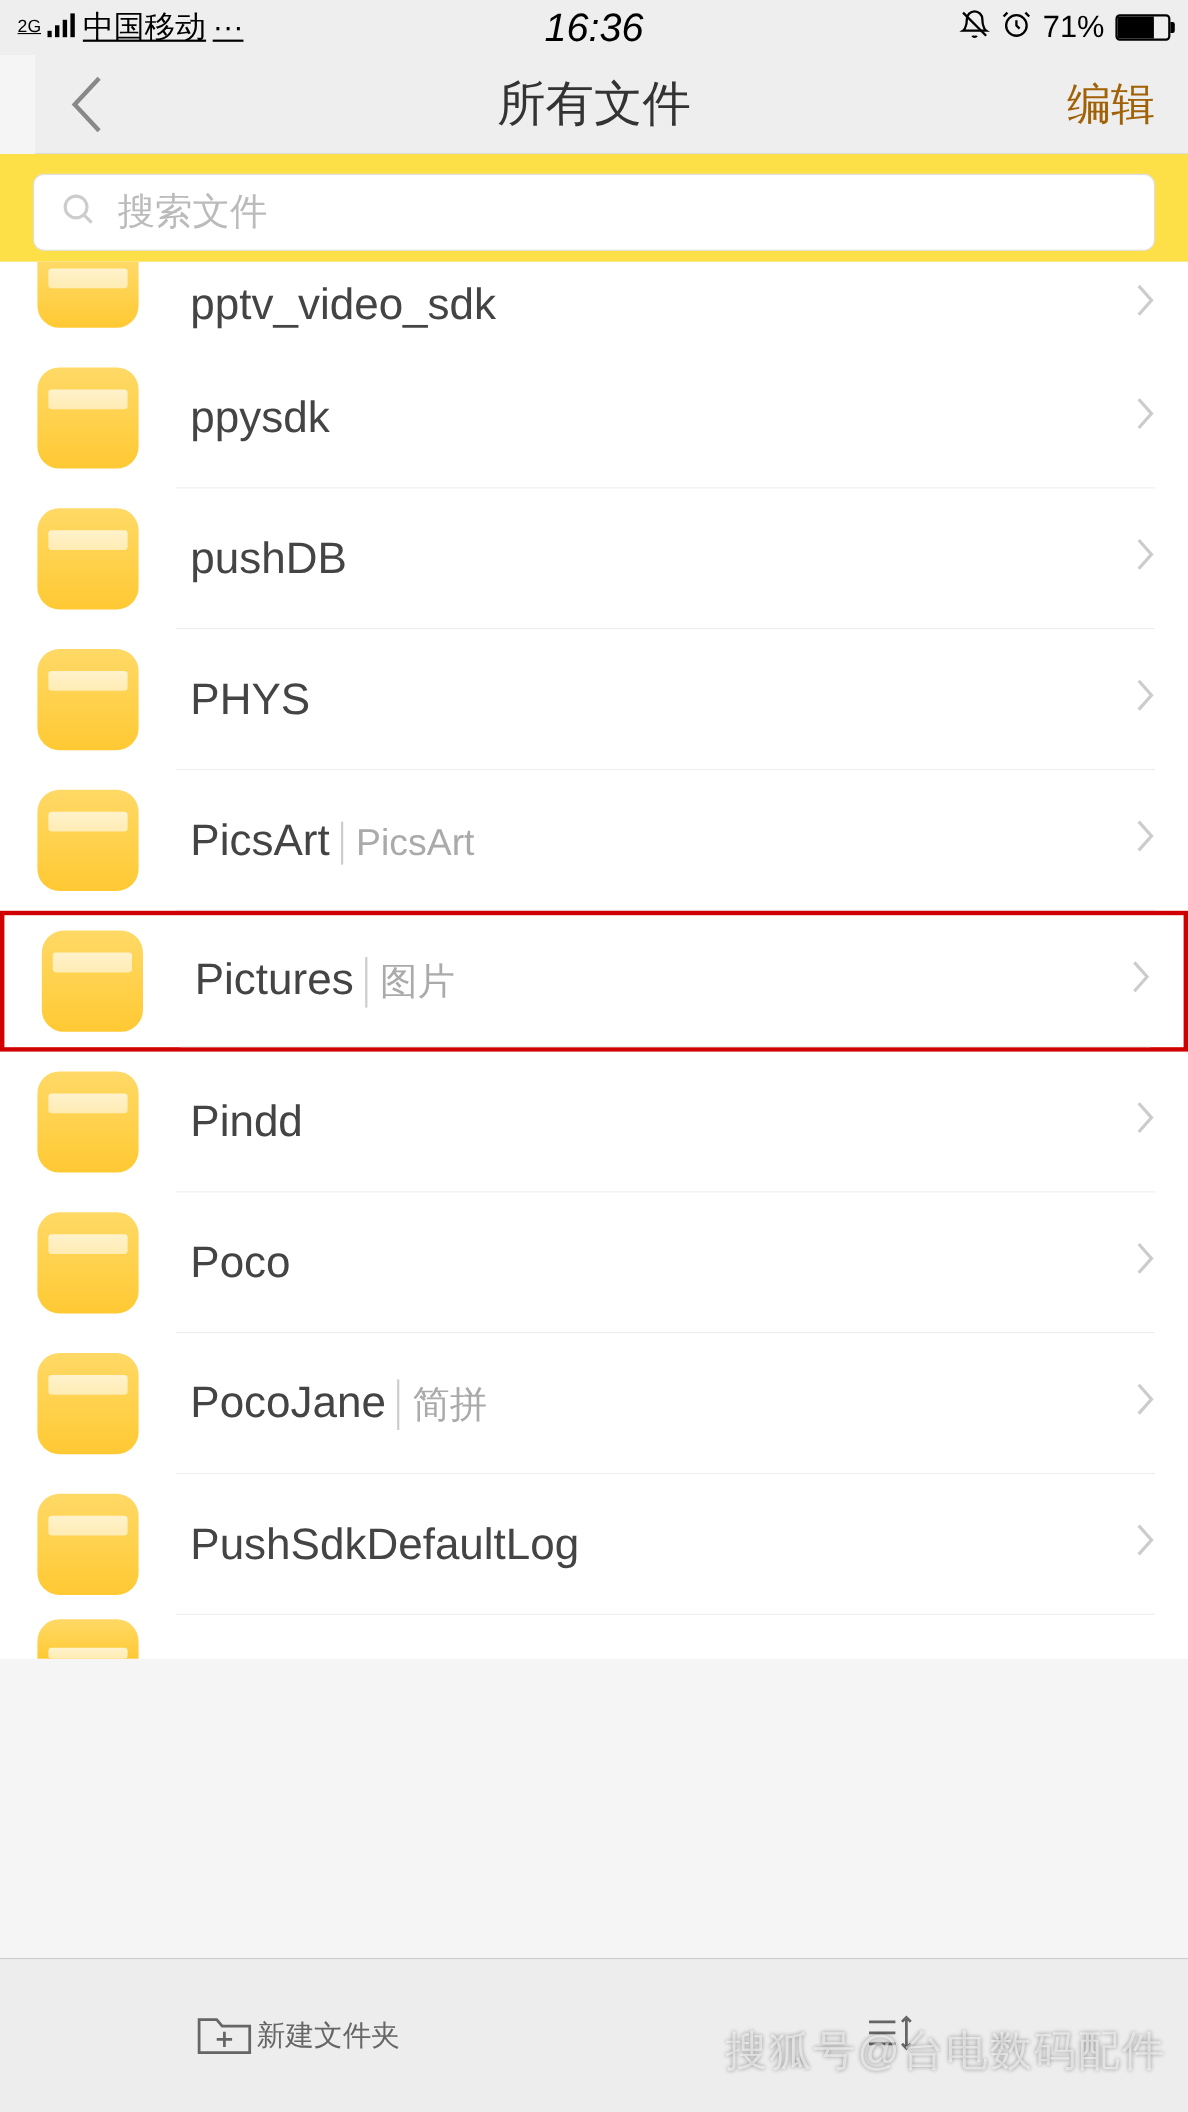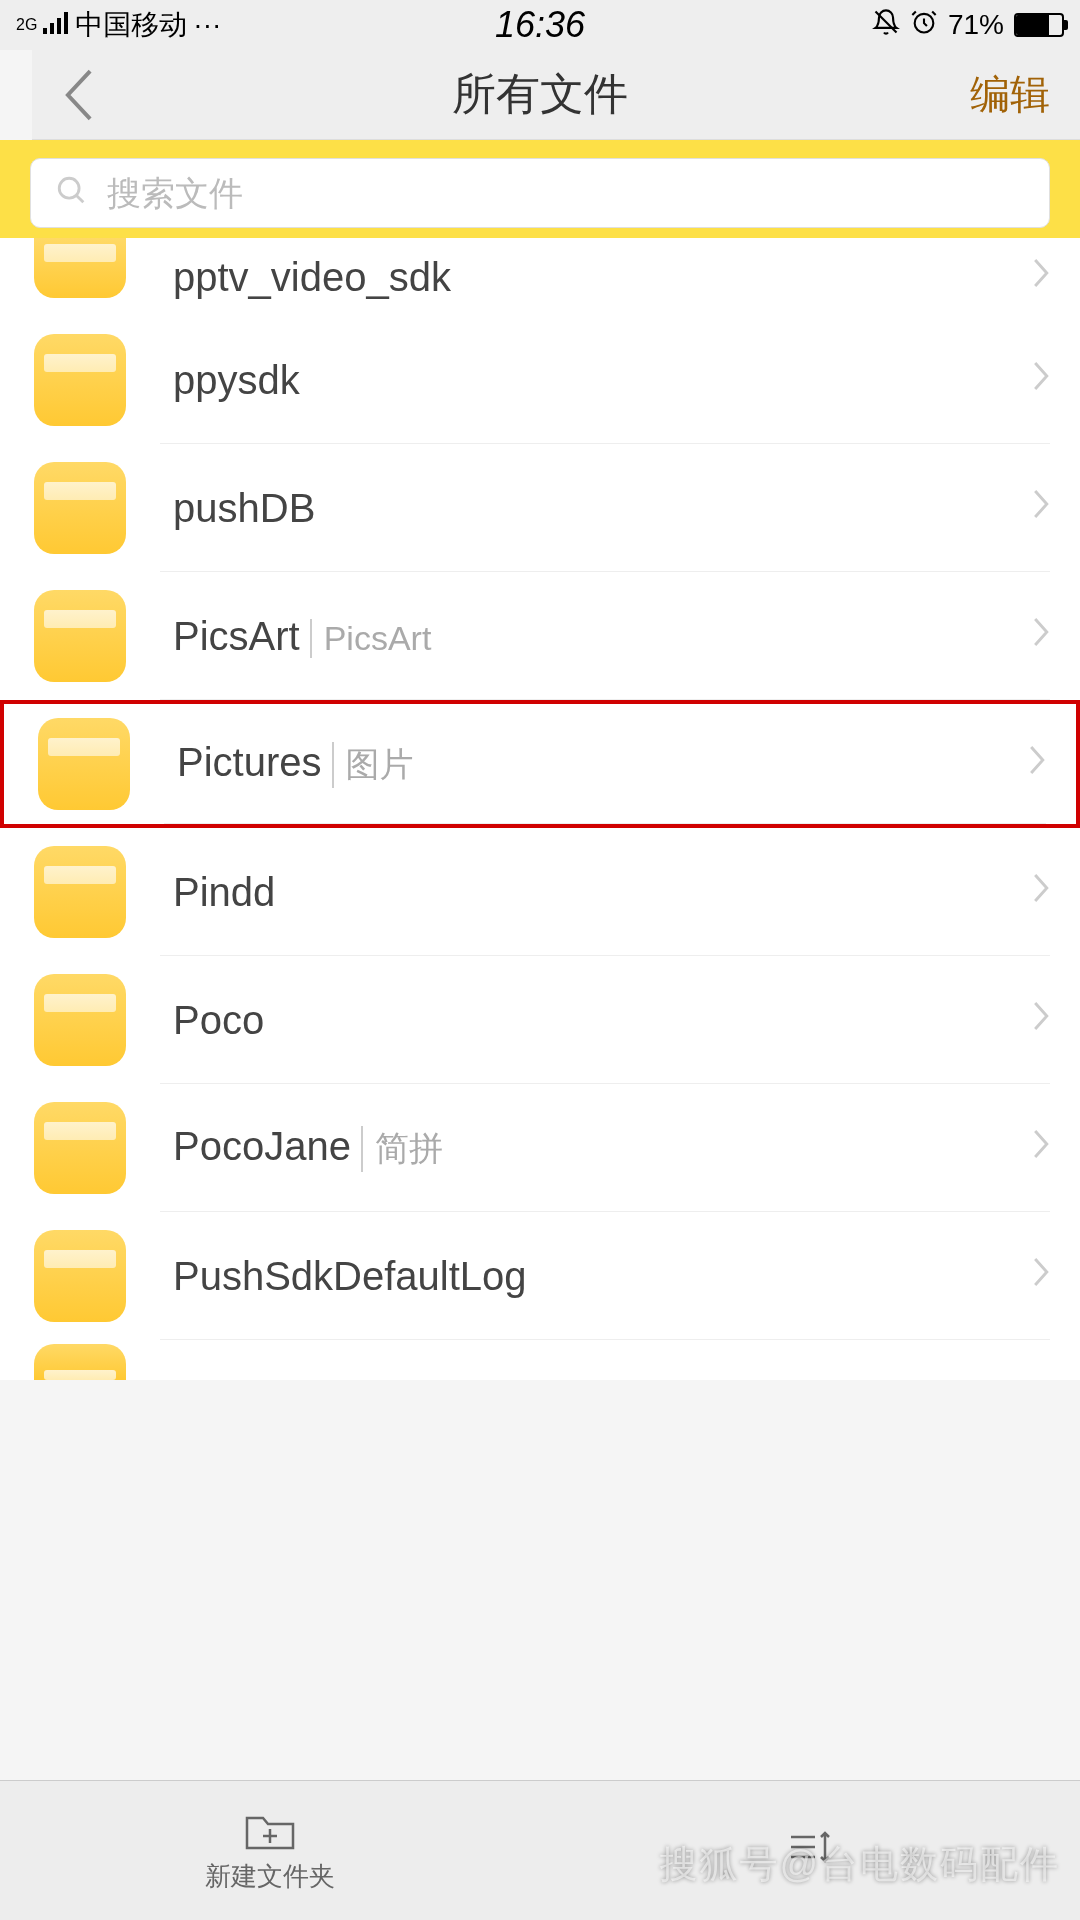--- a/index.html
+++ b/index.html
@@ -14,21 +14,21 @@
     .status-bar {
       height: 50px;
       background: #eeeeee;
       display: flex;
       align-items: center;
       justify-content: space-between;
       padding: 0 16px;
       font-size: 28px;
       color: #000;
     }
-    .status-left { display: flex; align-items: center; gap: 6px; }
+    .status-left { display: flex; align-items: center; gap: 6px; text-decoration: underline; }
     .status-center { position: absolute; left: 50%; transform: translateX(-50%); font-size: 36px; font-style: italic; }
     .status-right { display: flex; align-items: center; gap: 10px; }
     .signal-icon { font-size: 22px; }
     .battery-icon {
       width: 50px; height: 24px;
       border: 2px solid #000; border-radius: 4px;
       position: relative; display: inline-block;
     }
     .battery-icon::after {
       content: ''; position: absolute; right: -6px; top: 5px;
@@ -110,21 +110,21 @@
       height: 1px; background: #eee;
     }
     .bottom-bar {
       position: absolute; bottom: 0; left: 0; right: 0;
       height: 140px;
       background: #ededed;
       display: flex;
       border-top: 1px solid #ccc;
     }
     .bottom-item {
-      flex: 1; display: flex; flex-direction: column;
+      flex: 1; display: flex; flex-direction: row;
       align-items: center; justify-content: center; gap: 3px;
       color: #555;
     }
     .bottom-label { font-size: 26px; color: #666; }
     .watermark {
       position: absolute; bottom: 30px; right: 20px;
       color: rgba(255,255,255,0.55); font-size: 38px;
       letter-spacing: 2px;
       text-shadow: 0 0 4px rgba(0,0,0,0.4);
       pointer-events: none;
@@ -222,20 +222,30 @@
         <span>pushDB</span>
       </div>
       <div class="chevron"><svg width="18" height="32" viewBox="0 0 12 22" fill="none" stroke="#ccc" stroke-width="2">
           <path d="M2 2l8 9-8 9"></path>
         </svg></div>
       <div class="divider"></div>
     </div>
     <div class="file-item">
       <div class="folder-icon"></div>
       <div class="file-label">
+        <span>PHYS</span>
+      </div>
+      <div class="chevron"><svg width="18" height="32" viewBox="0 0 12 22" fill="none" stroke="#ccc" stroke-width="2">
+          <path d="M2 2l8 9-8 9"></path>
+        </svg></div>
+      <div class="divider"></div>
+    </div>
+    <div class="file-item">
+      <div class="folder-icon"></div>
+      <div class="file-label">
         <span>PicsArt</span>
         <span class="file-sublabel">PicsArt</span>
       </div>
       <div class="chevron"><svg width="18" height="32" viewBox="0 0 12 22" fill="none" stroke="#ccc" stroke-width="2">
           <path d="M2 2l8 9-8 9"></path>
         </svg></div>
       <div class="divider"></div>
     </div>
     <div class="file-item highlighted">
       <div class="folder-icon"></div>

